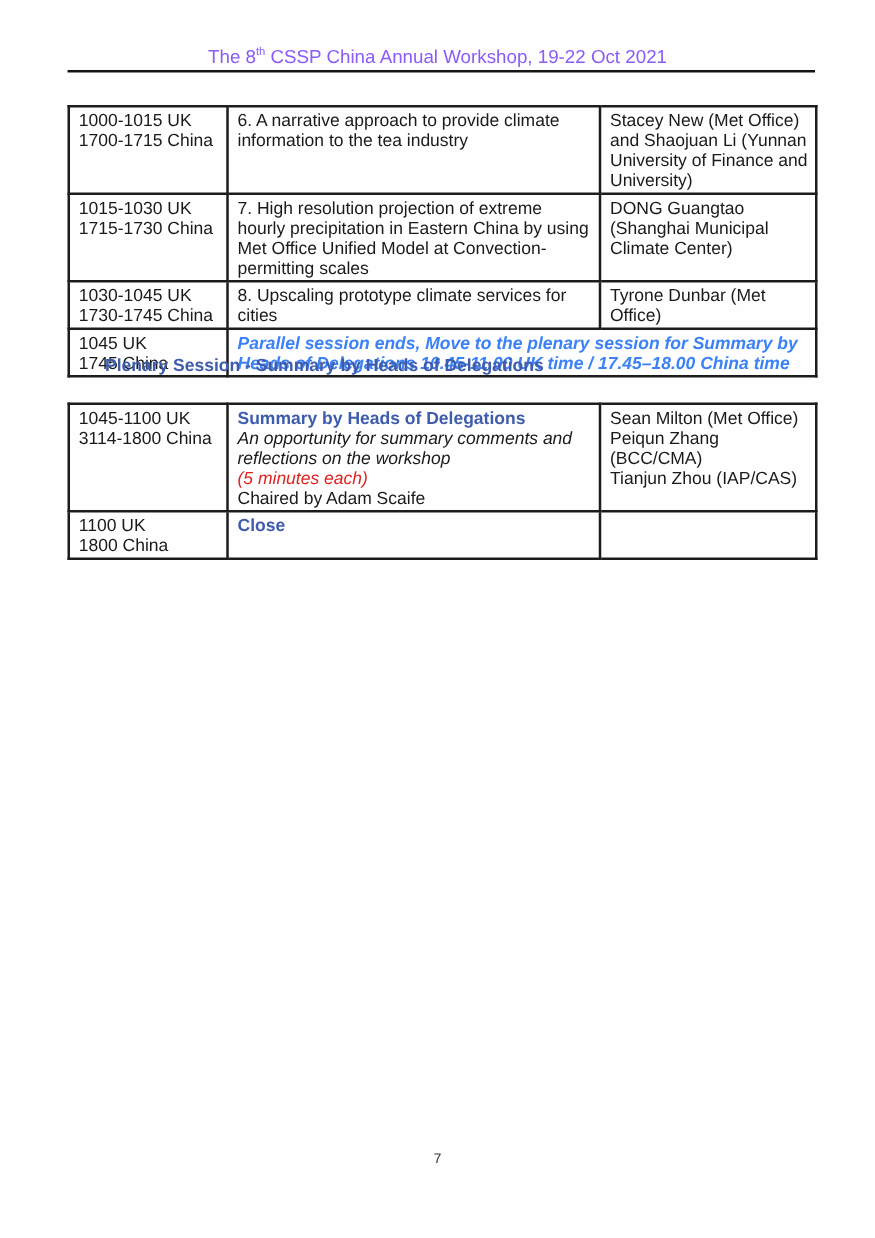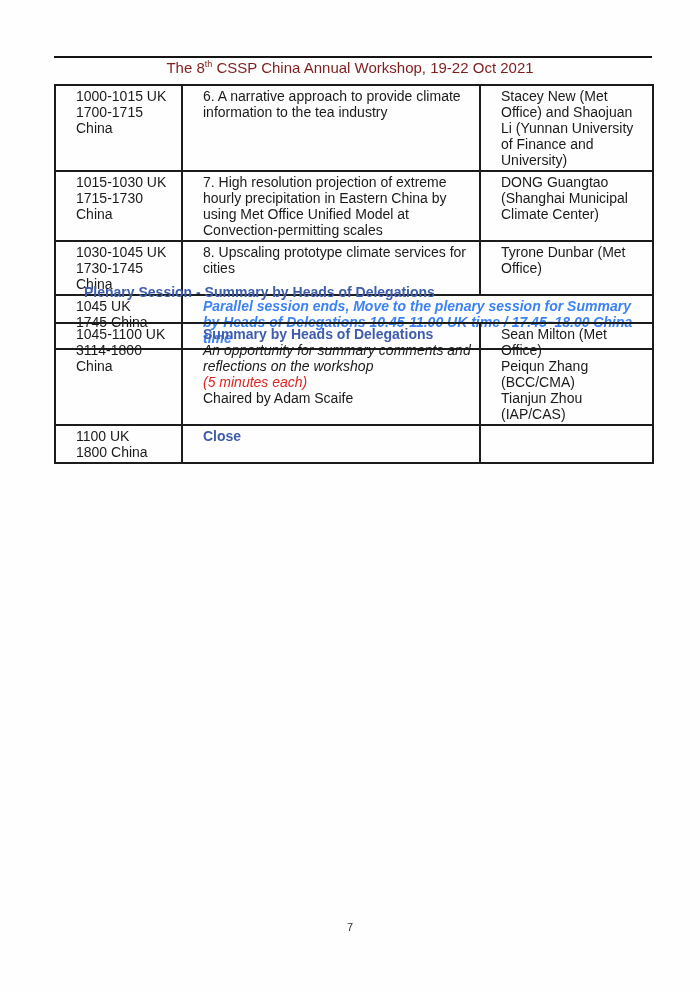--- a/index.html
+++ b/index.html
@@ -8,21 +8,21 @@
     width:700px; height:990px;
     background:#fefefe;
     font-family:"Liberation Sans", sans-serif;
     color:#1a1a1a;
     overflow:hidden;
   }
 
   
   .header {
     position:absolute; top:36px; left:0; width:100%;
-    text-align:center; font-size:15px; color:#7f1d1d;margin-top:23px;
+    text-align:center; font-size:15px; color:#8b5cf6;
   }
   .header sup { font-size:9px; }
   .header-rule {
     position:absolute; top:56px; left:54px;
     width:598px; height:2px; background:#141414;
   }
 
   
   table.sched {
     position:absolute; left:54px;
@@ -30,21 +30,21 @@
     font-size:14px; line-height:16px; color:#1a1a1a;
   }
   table.t1 { top:84px; }
   table.t2 { top:322px; }
   col.c1 { width:127px; }
   col.c2 { width:298px; }
   col.c3 { width:173px; }
   td {
     border:2px solid #1c1c1c;
     vertical-align:top;
-    padding:2px 6px 2px 20px;
+    padding:2px 6px 2px 7px;
     overflow:hidden;
   }
 
   .blue-bold        { color:#3e5cac; font-weight:bold; }
   .blue-bold-italic { color:#3b82f6; font-weight:bold; font-style:italic; }
   .italic           { font-style:italic; }
   .red-italic       { color:#de2420; font-style:italic; }
 
   
   .section-heading {

